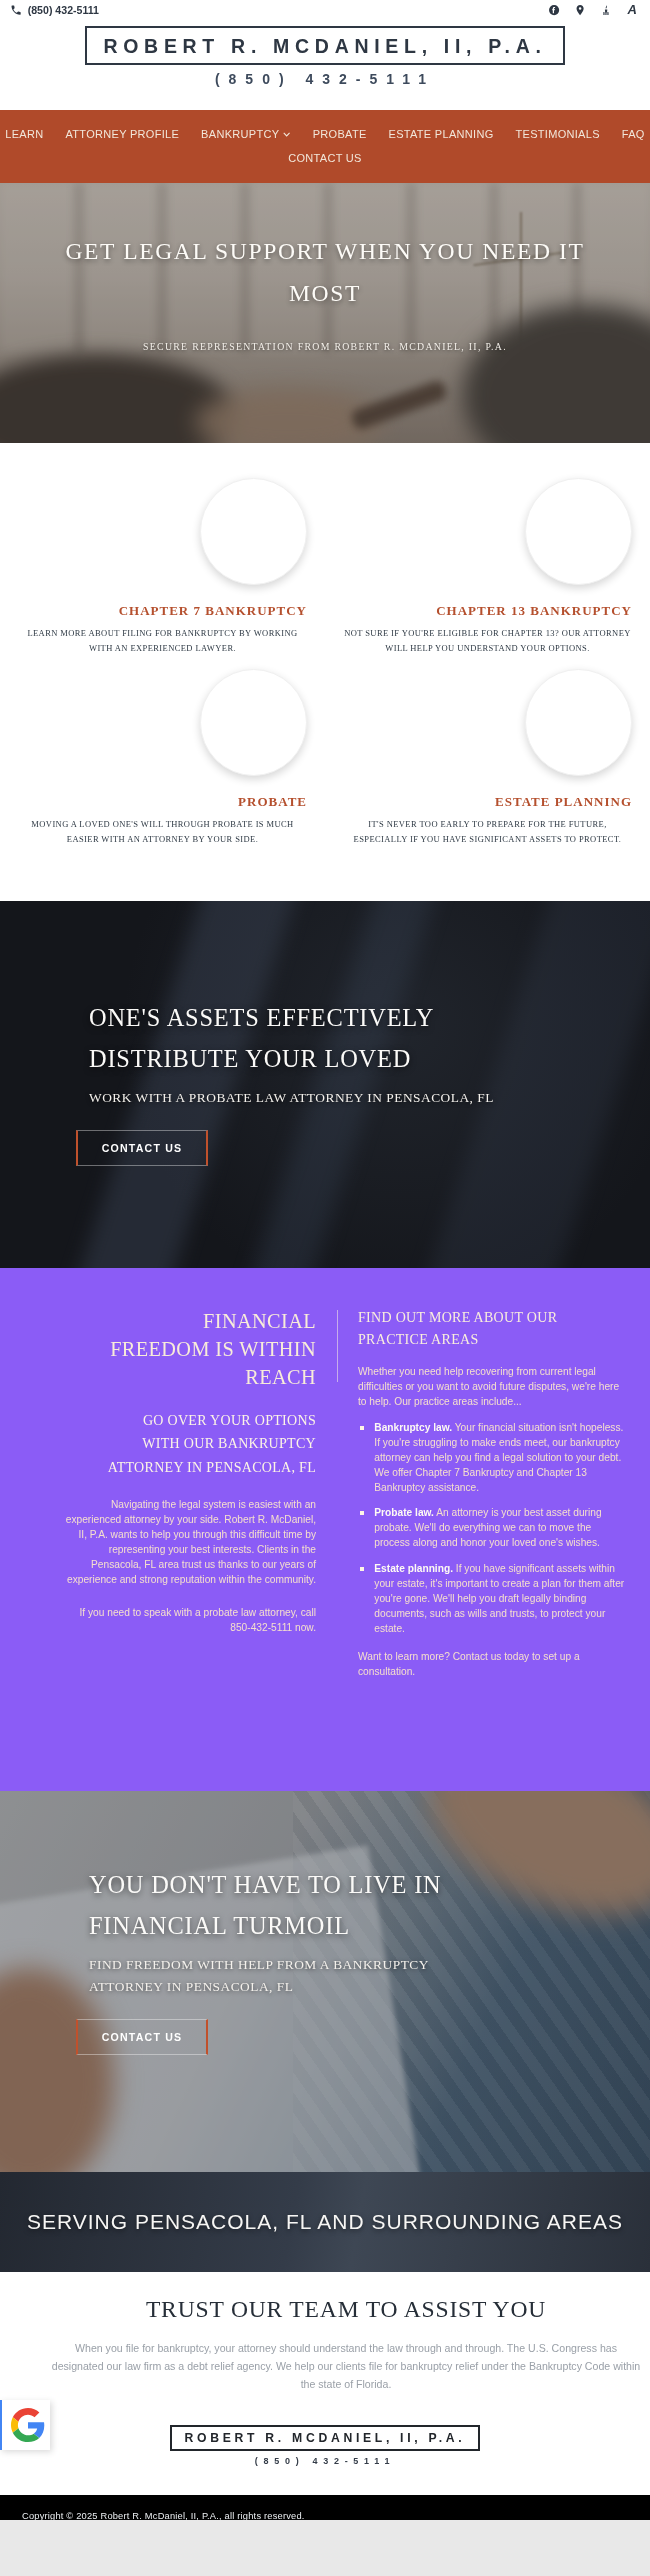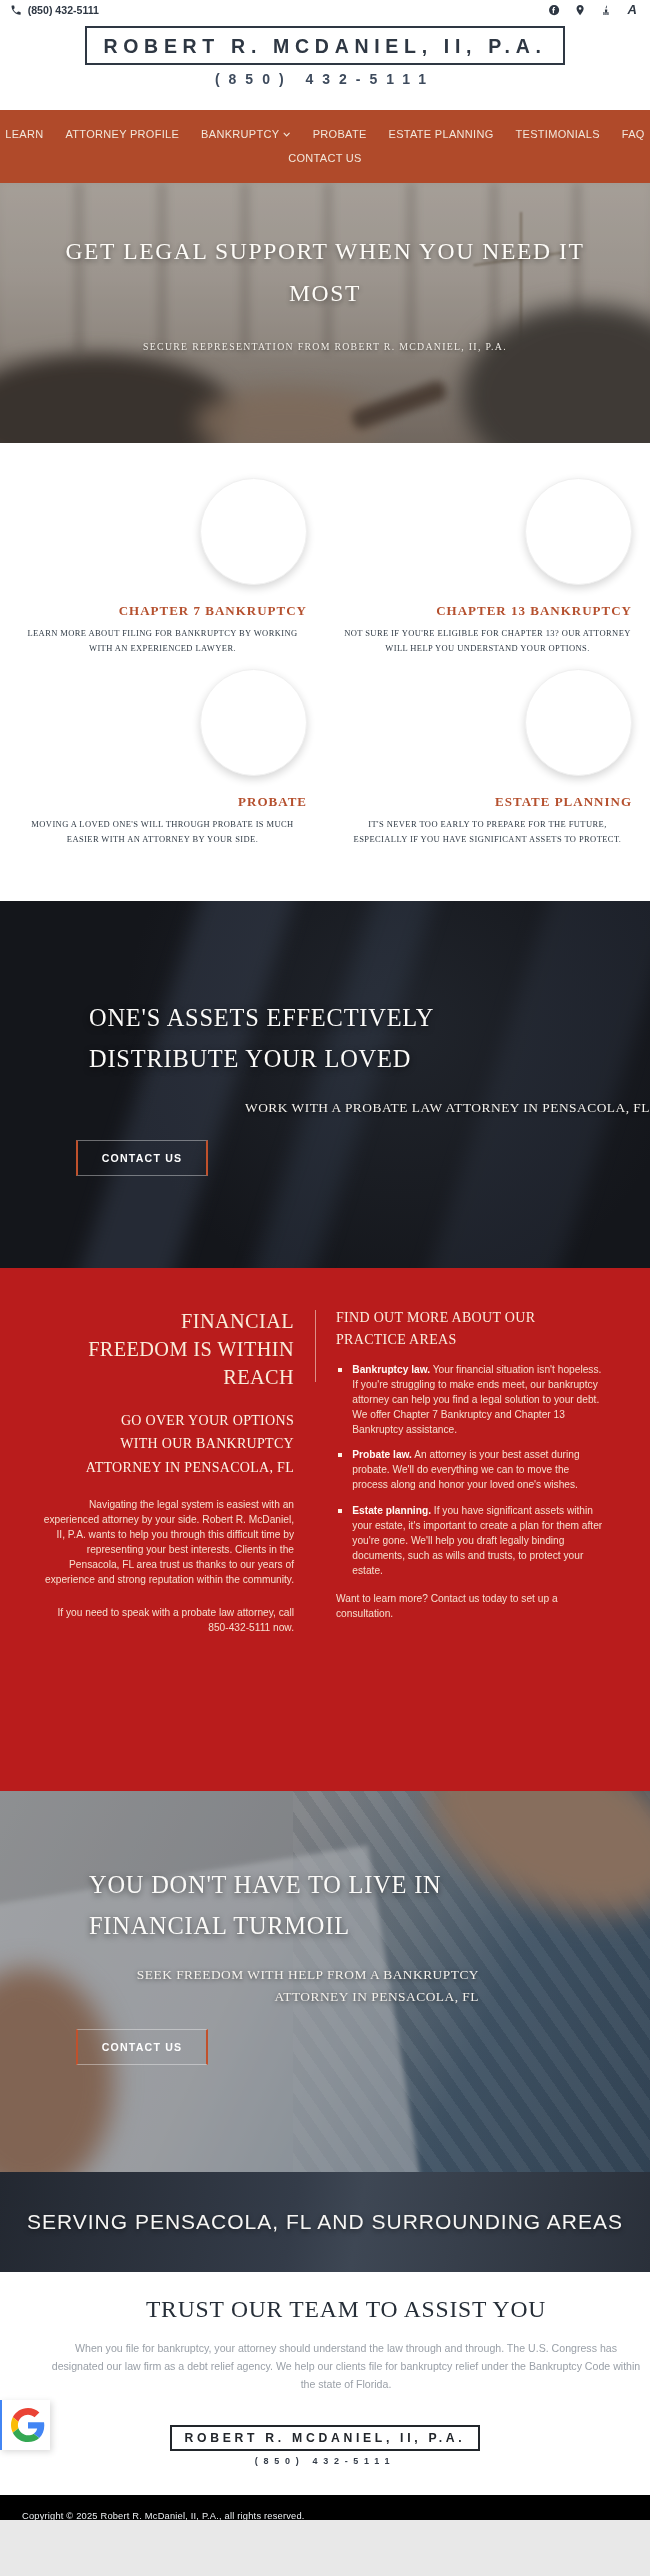--- a/index.html
+++ b/index.html
@@ -52,25 +52,25 @@
 
   
   .probate { position:relative; height:367px; overflow:hidden; background:#14161b; }
   .streak { position:absolute; filter:blur(9.8px); }
   .s1 { left:138px; top:-65px; width:89px; height:528px; background:#2a303c; transform:rotate(18deg); opacity:.8; }
   .s2 { left:309px; top:-49px; width:57px; height:504px; background:#232934; transform:rotate(18deg); opacity:.8; }
   .s3 { left:488px; top:-65px; width:122px; height:528px; background:#272d39; transform:rotate(18deg); opacity:.5; }
   .probate .glow { position:absolute; inset:0; background:radial-gradient(circle at 62% 35%, rgba(70,80,95,.25), transparent 60%); }
   .banner-content { position:relative; z-index:2; padding:96px 0 0 89px; }
   .banner-title { font-family:"Liberation Serif",serif; color:#fbfaf8; font-size:24.4px; letter-spacing:0.8px; line-height:41px; text-shadow:0 1.6px 6.5px rgba(0,0,0,.6); }
-  .banner-sub { margin-top:18px; font-family:"Liberation Serif",serif; color:#f4f1ec; font-size:13.4px; letter-spacing:0.5px; line-height:22px; text-shadow:0 0.8px 4.1px rgba(0,0,0,.6);text-align:right; }
+  .banner-sub { margin-top:8px; font-family:"Liberation Serif",serif; color:#f4f1ec; font-size:13.4px; letter-spacing:0.5px; line-height:22px; text-shadow:0 0.8px 4.1px rgba(0,0,0,.6); }
   .contact-btn { margin:21px 0 0 -13px; width:132px; height:36px; display:flex; align-items:center; justify-content:center; border-left:2.4px solid #c0512c; border-right:2.4px solid #c0512c; border-top:0.8px solid rgba(255,255,255,.38); border-bottom:0.8px solid rgba(255,255,255,.38); color:#fff; font-size:10.6px; font-weight:bold; letter-spacing:1.2px; cursor:pointer; background:transparent; }
 
   
-  .financial { position:relative; height:523px; background:#b91c1c; color:#f5ddcb; }
+  .financial { position:relative; height:523px; background:#8b5cf6; color:#f5ddcb;padding-left:22px; }
   .fin-cols { display:flex; padding:39px 23px 0 39px; }
   .fin-left { width:276px; text-align:right; padding-right:21px; }
   .fin-right { width:289px; padding-left:21px; position:relative; }
   .fin-divider { position:absolute; left:0; top:3.3px; width:0.8px; height:72px; background:rgba(250,240,225,.55); }
   .fin-h1 { font-family:"Liberation Serif",serif; color:#f9ecd9; font-size:20.3px; letter-spacing:0.4px; line-height:28px; }
   .fin-h2 { margin-top:18px; font-family:"Liberation Serif",serif; color:#fdf4e6; font-size:14px; letter-spacing:0.3px; line-height:23.6px; }
   .fin-p { margin-top:18px; font-size:10.2px; line-height:15px; color:#f6dfcd; }
   .fin-rh { font-family:"Liberation Serif",serif; color:#faeedd; font-size:14px; letter-spacing:0.3px; line-height:22px; }
   .fin-rp { margin-top:13px; font-size:10.2px; line-height:15px; color:#f6dfcd; }
   .fin-ul { margin-top:11.4px; list-style:none; }
@@ -262,20 +262,21 @@
         </div>
         <div class="fin-p">Navigating the legal system is easiest with an experienced attorney by your side. Robert R. McDaniel, II, P.A. wants to help you through this difficult time by representing your best interests. Clients in the Pensacola, FL area trust us thanks to our years of experience and strong reputation within the community.</div>
         <div class="fin-p">If you need to speak with a probate law attorney, call 850-432-5111 now.</div>
       </div>
       <div class="fin-right">
         <div class="fin-divider"></div>
         <div class="fin-rh">
           <div>FIND OUT MORE ABOUT OUR</div>
           <div>PRACTICE AREAS</div>
         </div>
+        <div class="fin-rp">Whether you need help recovering from current legal difficulties or you want to avoid future disputes, we're here to help. Our practice areas include...</div>
         <ul class="fin-ul">
           <li class="fin-li">
             <span class="sq"></span><b>Bankruptcy law.</b><span> Your financial situation isn't hopeless. If you're struggling to make ends meet, our bankruptcy attorney can help you find a legal solution to your debt. We offer Chapter 7 Bankruptcy and Chapter 13 Bankruptcy assistance.</span>
           </li>
           <li class="fin-li">
             <span class="sq"></span><b>Probate law.</b><span> An attorney is your best asset during probate. We'll do everything we can to move the process along and honor your loved one's wishes.</span>
           </li>
           <li class="fin-li">
             <span class="sq"></span><b>Estate planning.</b><span> If you have significant assets within your estate, it's important to create a plan for them after you're gone. We'll help you draft legally binding documents, such as wills and trusts, to protect your estate.</span>
           </li>
@@ -291,21 +292,21 @@
       <div class="paper"></div>
       <div class="armtr"></div>
       <div class="handbl"></div>
       <div class="shade"></div>
     </div>
     <div class="banner-content" style="position:relative;z-index:2;">
       <div class="banner-title">
         <div>YOU DON'T HAVE TO LIVE IN</div>
         <div>FINANCIAL TURMOIL</div>
       </div>
-      <div class="banner-sub" style="max-width:390px;">SEEK FREEDOM WITH HELP FROM A BANKRUPTCY ATTORNEY IN PENSACOLA, FL</div>
+      <div class="banner-sub" style="max-width:390px;">FIND FREEDOM WITH HELP FROM A BANKRUPTCY ATTORNEY IN PENSACOLA, FL</div>
       <div class="contact-btn">CONTACT US</div>
     </div>
   </div>
 
   <div class="serving">
     <div class="serving-title">SERVING PENSACOLA, FL AND SURROUNDING AREAS</div>
   </div>
 
   <div class="trust">
     <div class="trust-title">TRUST OUR TEAM TO ASSIST YOU</div>

